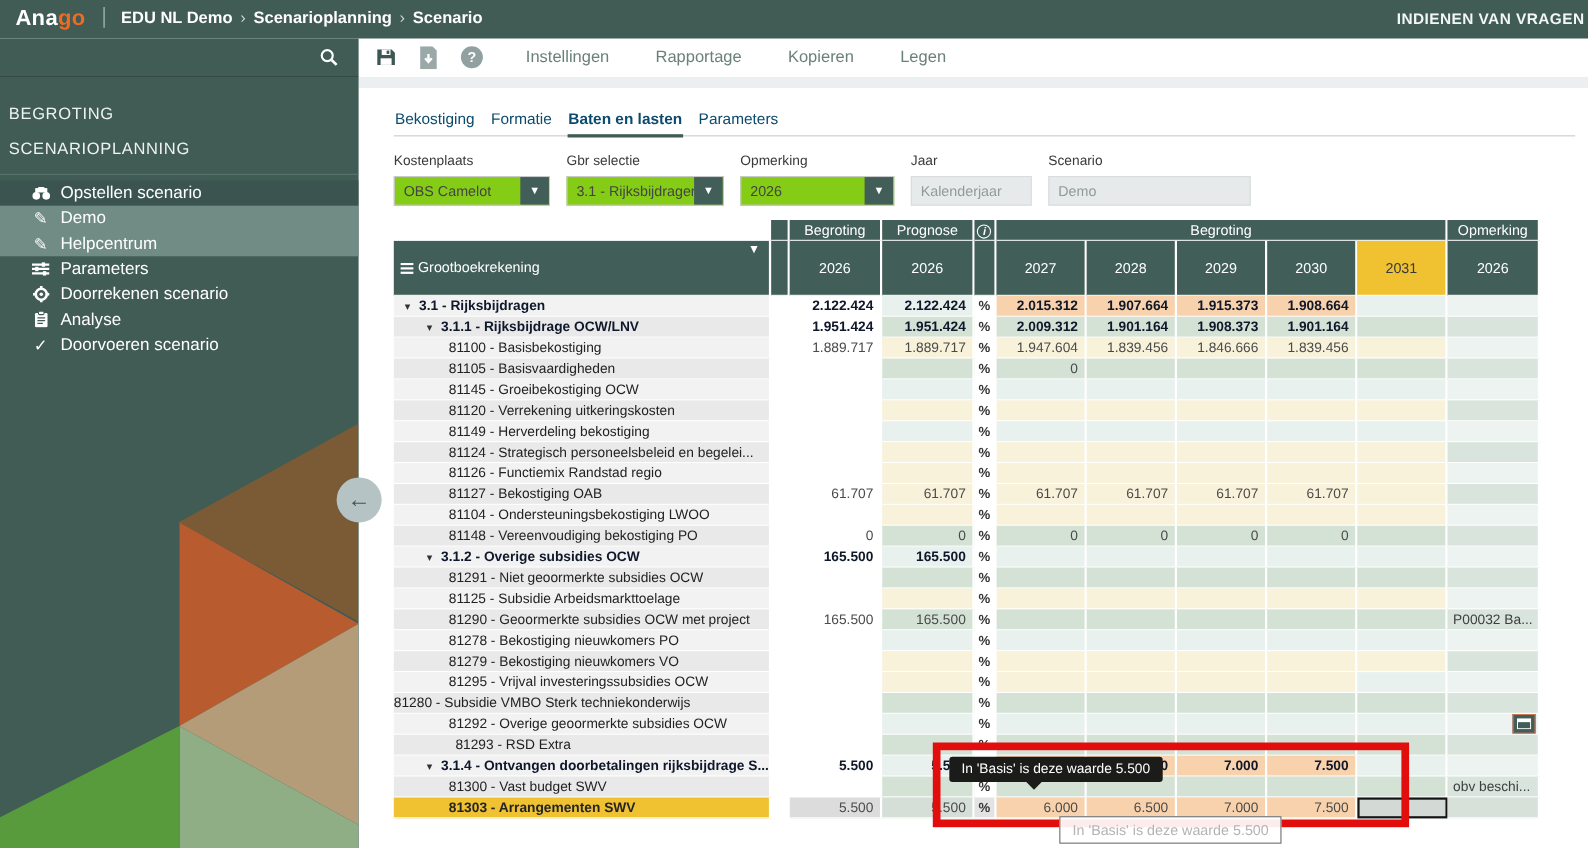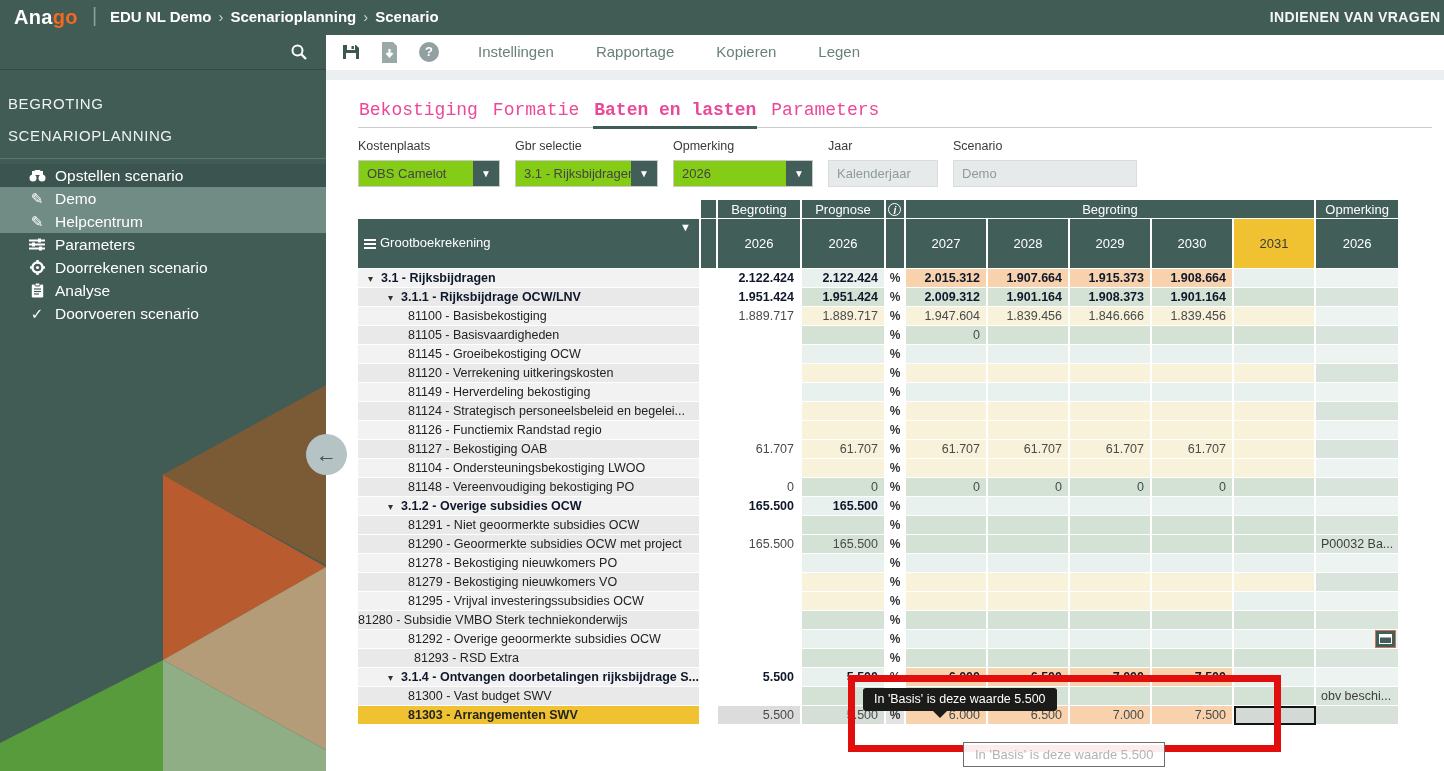--- a/index.html
+++ b/index.html
@@ -43,21 +43,21 @@
   .toolbar{ position:absolute; left:0; top:0; width:100%; height:35px; background:#fff; }
   .tool-icon{ position:absolute; top:7px; width:21px; height:21px; border:none; background:transparent; padding:0; cursor:pointer;}
   .tool-save{ left:14px; } .tool-export{ left:53px; }
   .tool-help{ left:93px; width:20px; height:20px; border-radius:50%; background:#91A1A1; color:#fff;
     font-size:13px; font-weight:700; text-align:center; line-height:20px;}
   .menus{ position:absolute; left:152px; top:8px; display:flex; gap:42px; }
   .menu{ font-size:15px; color:#6A807B; cursor:pointer; }
   .grayband{ position:absolute; left:0; top:35px; width:100%; height:10px; background:#ECEFF1; }
   
   .tabs{ position:absolute; left:32px; top:60px; width:1074px; border-bottom:1px solid #CBCBCB; display:flex; gap:13px;}
-  .tab{ font-size:18px; color:#ec4899; padding:5px 1px 6px 1px; cursor:pointer; border-bottom:3px solid transparent; margin-bottom:-2px;font-family:Liberation Mono, monospace;}
+  .tab{ font-size:14px; color:#0c4a6e; padding:5px 1px 6px 1px; cursor:pointer; border-bottom:3px solid transparent; margin-bottom:-2px;}
   .tab.active{ font-weight:700; border-bottom:3px solid var(--teal);text-align:right; }
   
   .filters{ position:absolute; left:32px; top:104px; display:flex; }
   .filter{ margin-right:15px; }
   .filter label{ display:block; font-size:12.5px; color:#3A3A3A; margin-bottom:7px; }
   .fbox{ height:27px; background:#84cc16; border:1px solid #C9C9C9; display:flex; align-items:stretch; }
   .fbox .fval{ flex:1; font-size:13px; color:#444; padding:5px 8px; white-space:nowrap; overflow:hidden; }
   .fbox .fbtn{ width:26px; background:var(--teal-header); color:#fff; border:none; font-size:10px; cursor:pointer; }
   .fbox.readonly{ background:#E7EAEB; border:1px solid #D9DCDD; }
   .fbox.readonly .fval{ color:#8F9B98; }
@@ -499,20 +499,33 @@
             <td class="num c-b"></td>
             <td class="num c-p t-green"></td>
             <td class="c-pct">%</td>
             <td class="num c-y t-green"></td>
             <td class="num c-y t-green"></td>
             <td class="num c-y t-green"></td>
             <td class="num c-y t-green"></td>
             <td class="num c-y31 t-green"></td>
             <td class="c-opm"></td>
           </tr>
+          <tr class="odd">
+            <td class="c-name" style="padding-left: 50px;"><span class="nm">81125 - Subsidie Arbeidsmarkttoelage</span></td>
+            <td class="c-gap"></td>
+            <td class="num c-b"></td>
+            <td class="num c-p t-cream"></td>
+            <td class="c-pct">%</td>
+            <td class="num c-y t-cream"></td>
+            <td class="num c-y t-cream"></td>
+            <td class="num c-y t-cream"></td>
+            <td class="num c-y t-cream"></td>
+            <td class="num c-y31 t-cream"></td>
+            <td class="c-opm"></td>
+          </tr>
           <tr class="even">
             <td class="c-name" style="padding-left: 50px;"><span class="nm">81290 - Geoormerkte subsidies OCW met project</span></td>
             <td class="c-gap"></td>
             <td class="num c-b">165.500</td>
             <td class="num c-p t-green">165.500</td>
             <td class="c-pct">%</td>
             <td class="num c-y t-green"></td>
             <td class="num c-y t-green"></td>
             <td class="num c-y t-green"></td>
             <td class="num c-y t-green"></td>

